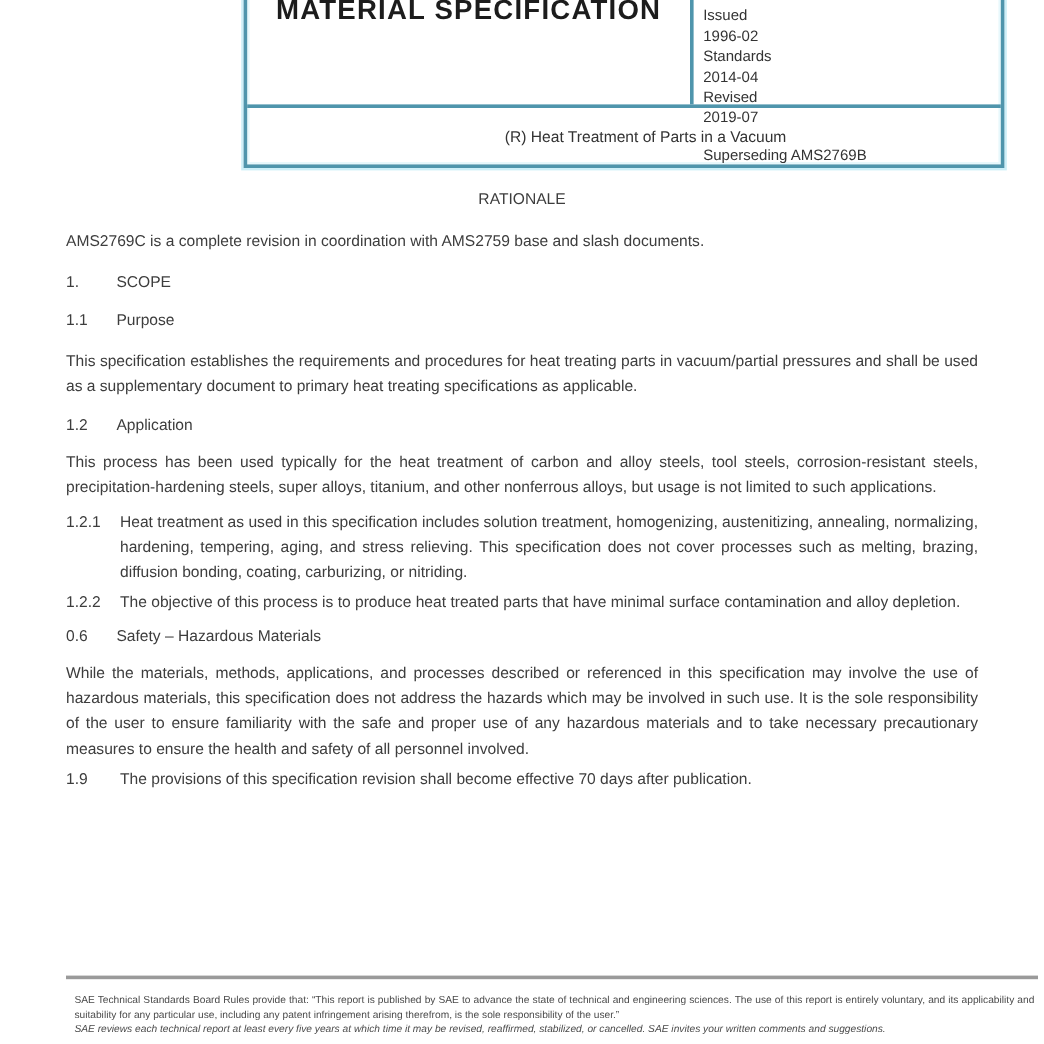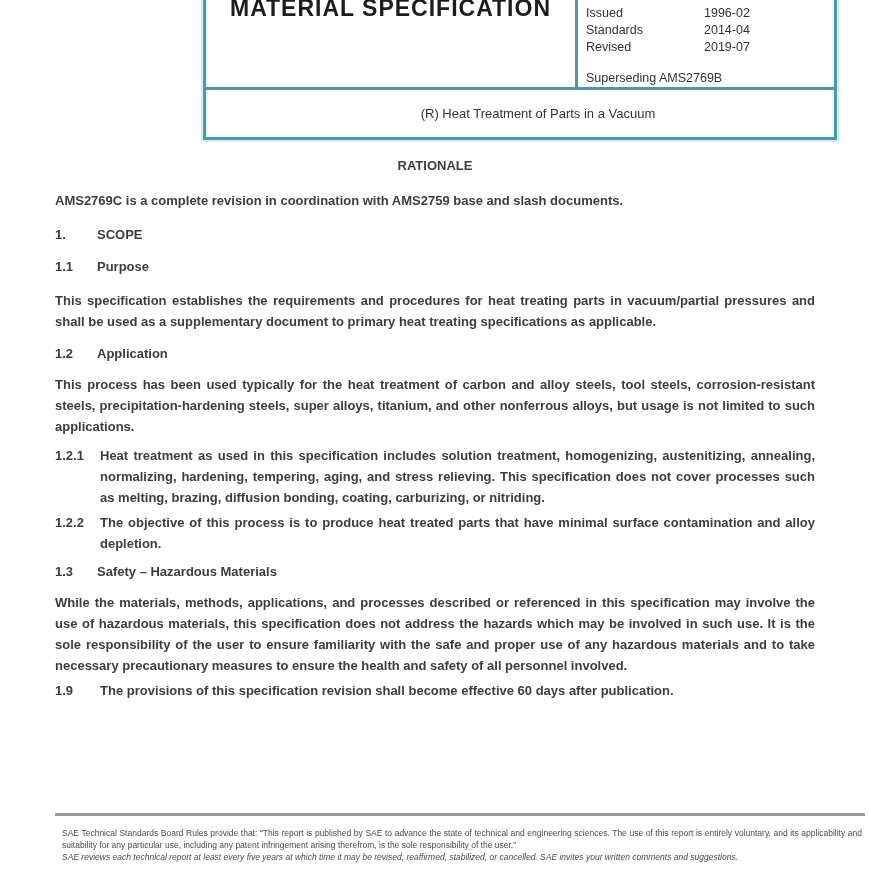--- a/index.html
+++ b/index.html
@@ -45,21 +45,21 @@
     letter-spacing: 1px;
     color: #1c1c1c;
     white-space: nowrap;
   }
   .cell-meta {
     flex: 1;
     padding: 62px 6px 0 8px;
     font-size: 12.5px;
     color: #333333;
   }
-  .meta-row { display: flex; line-height: 17px; }
+  .meta-row { display: flex; line-height: 17px; flex-direction: column; }
   .meta-label { width: 118px; }
   .meta-superseding { margin-top: 14px; line-height: 16px; }
 
   .header-row-2 {
     height: 47px;
     border-top: 3px solid #4f95ac;
     display: flex;
     align-items: center;
     justify-content: center;
     font-size: 13px;
@@ -69,21 +69,20 @@
 
   
   .content {
     position: absolute;
     left: 55px;
     top: 146px;
     width: 760px;
     font-size: 13px;
     line-height: 21px;
     color: #3d3d3d;
-    font-weight: bold;
   }
   .rationale-heading {
     text-align: center;
     margin-top: 10px;
     line-height: 20px;
   }
   .para {
     text-align: justify;
   }
   .sec-heading { line-height: 21px; }
@@ -188,27 +187,27 @@
     <span class="hang-num">1.2.1</span>
     <span>Heat treatment as used in this specification includes solution treatment, homogenizing, austenitizing, annealing, normalizing, hardening, tempering, aging, and stress relieving. This specification does not cover processes such as melting, brazing, diffusion bonding, coating, carburizing, or nitriding.</span>
   </div>
 
   <div class="num-para" style="margin-top:4px">
     <span class="hang-num">1.2.2</span>
     <span>The objective of this process is to produce heat treated parts that have minimal surface contamination and alloy depletion.</span>
   </div>
 
   <div class="sec-heading" style="margin-top:7px">
-    <span class="sec-num">1.3</span><span>Safety – Hazardous Materials</span>
+    <span class="sec-num">0.6</span><span>Safety – Hazardous Materials</span>
   </div>
 
   <div class="para" style="margin-top:10px">While the materials, methods, applications, and processes described or referenced in this specification may involve the use of hazardous materials, this specification does not address the hazards which may be involved in such use. It is the sole responsibility of the user to ensure familiarity with the safe and proper use of any hazardous materials and to take necessary precautionary measures to ensure the health and safety of all personnel involved.</div>
 
   <div class="num-para" style="margin-top:4px">
     <span class="hang-num">1.9</span>
-    <span>The provisions of this specification revision shall become effective 60 days after publication.</span>
+    <span>The provisions of this specification revision shall become effective 70 days after publication.</span>
   </div>
 
 </div>
 
 <div class="footer-rule"></div>
 <div class="footer-p1">SAE Technical Standards Board Rules provide that: “This report is published by SAE to advance the state of technical and engineering sciences. The use of this report is entirely voluntary, and its applicability and suitability for any particular use, including any patent infringement arising therefrom, is the sole responsibility of the user.”</div>
 <div class="footer-p2">SAE reviews each technical report at least every five years at which time it may be revised, reaffirmed, stabilized, or cancelled. SAE invites your written comments and suggestions.</div>
 
 </body></html>

